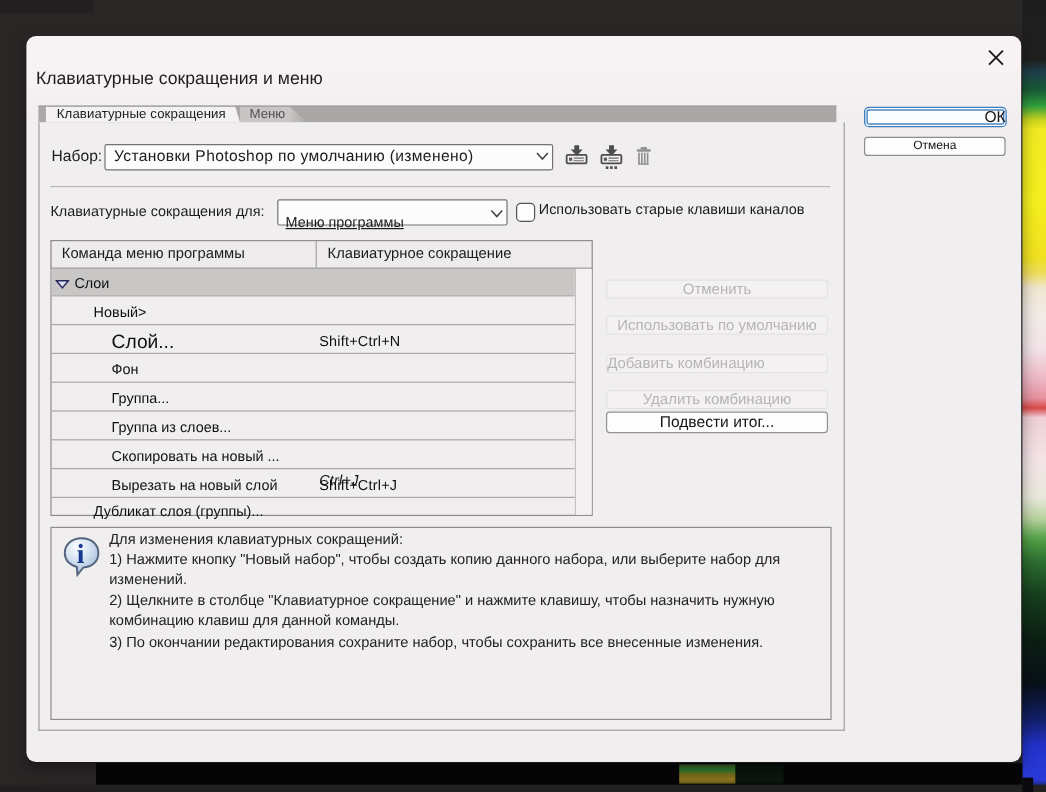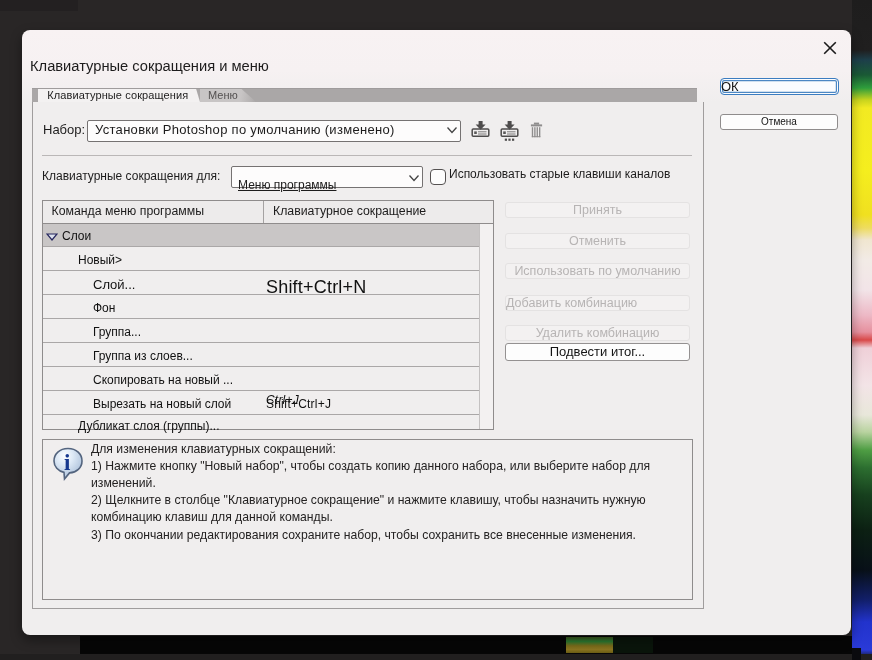--- a/index.html
+++ b/index.html
@@ -113,22 +113,22 @@
     <div class="abs" style="left:21px; top:216px; width:436px; height:1px; background:#aaa7a7;"></div>
     <div class="abs" style="left:21px; top:240px; width:436px; height:1px; background:#aaa7a7;"></div>
     <div class="abs" style="left:21px; top:264px; width:436px; height:1px; background:#aaa7a7;"></div>
     <div class="abs" style="left:21px; top:288px; width:436px; height:1px; background:#aaa7a7;"></div>
     <div class="abs" style="left:21px; top:312px; width:436px; height:1px; background:#aaa7a7;"></div>
     <div class="abs" style="left:21px; top:336px; width:436px; height:1px; background:#aaa7a7;"></div>
     <div class="abs" style="left:21px; top:360px; width:436px; height:1px; background:#aaa7a7;"></div>
     <div class="abs" style="left:21px; top:384px; width:436px; height:1px; background:#aaa7a7;"></div>
 
     <div class="abs" style="left:56px; top:223px; font-size:12px; color:#111;">Новый&gt;</div>
-    <div class="abs" style="left:71px; top:247px; font-size:13px; color:#111;">Слой...</div>
-    <div class="abs" style="left:244px; top:247px; font-size:18px; letter-spacing:0.2px; color:#111;">Shift+Ctrl+N</div>
+    <div class="abs" style="left:71px; top:247px; font-size:16px; color:#111;">Слой...</div>
+    <div class="abs" style="left:244px; top:247px; font-size:12px; letter-spacing:0.2px; color:#111;">Shift+Ctrl+N</div>
     <div class="abs" style="left:71px; top:271px; font-size:12px; color:#111;">Фон</div>
     <div class="abs" style="left:71px; top:295px; font-size:12px; color:#111;">Группа...</div>
     <div class="abs" style="left:71px; top:319px; font-size:12px; color:#111;">Группа из слоев...</div>
     <div class="abs" style="left:71px; top:343px; font-size:12px; color:#111;">Скопировать на новый ...</div>
     <div class="abs" style="left:244px; top:363px; font-size:12px; letter-spacing:0.2px; color:#111;font-style:italic;">Ctrl+J</div>
     <div class="abs" style="left:71px; top:367px; font-size:12px; color:#111;">Вырезать на новый слой</div>
     <div class="abs" style="left:244px; top:367px; font-size:12px; letter-spacing:0.2px; color:#111;">Shift+Ctrl+J</div>
     <div class="abs" style="left:56px; top:389px; font-size:12px; color:#111;">Дубликат слоя (группы)...</div>
 
     <div class="abs" style="left:457px; top:194px; width:14px; height:205px; background:#f3f1f1; border-left:1px solid #c4c1c1;"></div>
@@ -150,22 +150,21 @@
 
     <div class="abs" style="left:69px; top:410.5px; font-size:12.2px; line-height:17.2px; color:#242222;">
       Для изменения клавиатурных сокращений:<br>
       1) Нажмите кнопку "Новый набор", чтобы создать копию данного набора, или выберите набор для<br>
       изменений.<br>
       2) Щелкните в столбце "Клавиатурное сокращение" и нажмите клавишу, чтобы назначить нужную<br>
       комбинацию клавиш для данной команды.<br>
       3) По окончании редактирования сохраните набор, чтобы сохранить все внесенные изменения.
     </div>
 
-    <div class="abs" style="left:483px; top:172px;  width:185px; height:16px; background:#f3f1f1; border:1px solid #e4e2e2; border-radius:3px; text-align:center; font-size:12.5px; line-height:14px; color:#b7b4b4;">Принять</div>
     <div class="abs" style="left:483px; top:202.5px; width:185px; height:16px; background:#f3f1f1; border:1px solid #e4e2e2; border-radius:3px; text-align:center; font-size:12.5px; line-height:14px; color:#b7b4b4;">Отменить</div>
     <div class="abs" style="left:483px; top:233px;  width:185px; height:16px; background:#f3f1f1; border:1px solid #e4e2e2; border-radius:3px; text-align:center; font-size:12.5px; line-height:14px; color:#b7b4b4;">Использовать по умолчанию</div>
     <div class="abs" style="left:483px; top:265px;  width:185px; height:16px; background:#f3f1f1; border:1px solid #e4e2e2; border-radius:3px; text-align:left; font-size:12.5px; line-height:14px; color:#b7b4b4;">Добавить комбинацию</div>
     <div class="abs" style="left:483px; top:295px;  width:185px; height:16px; background:#f3f1f1; border:1px solid #e4e2e2; border-radius:3px; text-align:center; font-size:12.5px; line-height:14px; color:#b7b4b4;">Удалить комбинацию</div>
     <div class="abs" style="left:483px; top:313px;  width:185px; height:18px; background:#fdfdfd; border:1px solid #949191; border-radius:3px; text-align:center; font-size:13px; line-height:16px; color:#141414;">Подвести итог...</div>
 
-    <div class="abs" style="left:698px; top:48px; width:119px; height:17px; background:#fbfcfe; border:1px solid #3c7dc0; border-radius:4px; box-shadow:inset 0 0 0 1px #fbfcfe, inset 0 0 0 2.2px #4d87c3; text-align:left; font-size:13px; line-height:15px; color:#141414;">ОК</div>
+    <div class="abs" style="left:698px; top:59px; width:119px; height:17px; background:#fbfcfe; border:1px solid #3c7dc0; border-radius:4px; box-shadow:inset 0 0 0 1px #fbfcfe, inset 0 0 0 2.2px #4d87c3; text-align:right; font-size:13px; line-height:15px; color:#141414;">ОК</div>
     <div class="abs" style="left:698px; top:83.5px; width:118px; height:16px; background:#fdfdfd; border:1px solid #8f8c8c; border-radius:3px; text-align:center; font-size:10px; line-height:14px; color:#141414;">Отмена</div>
   </div>
 
 </body></html>

